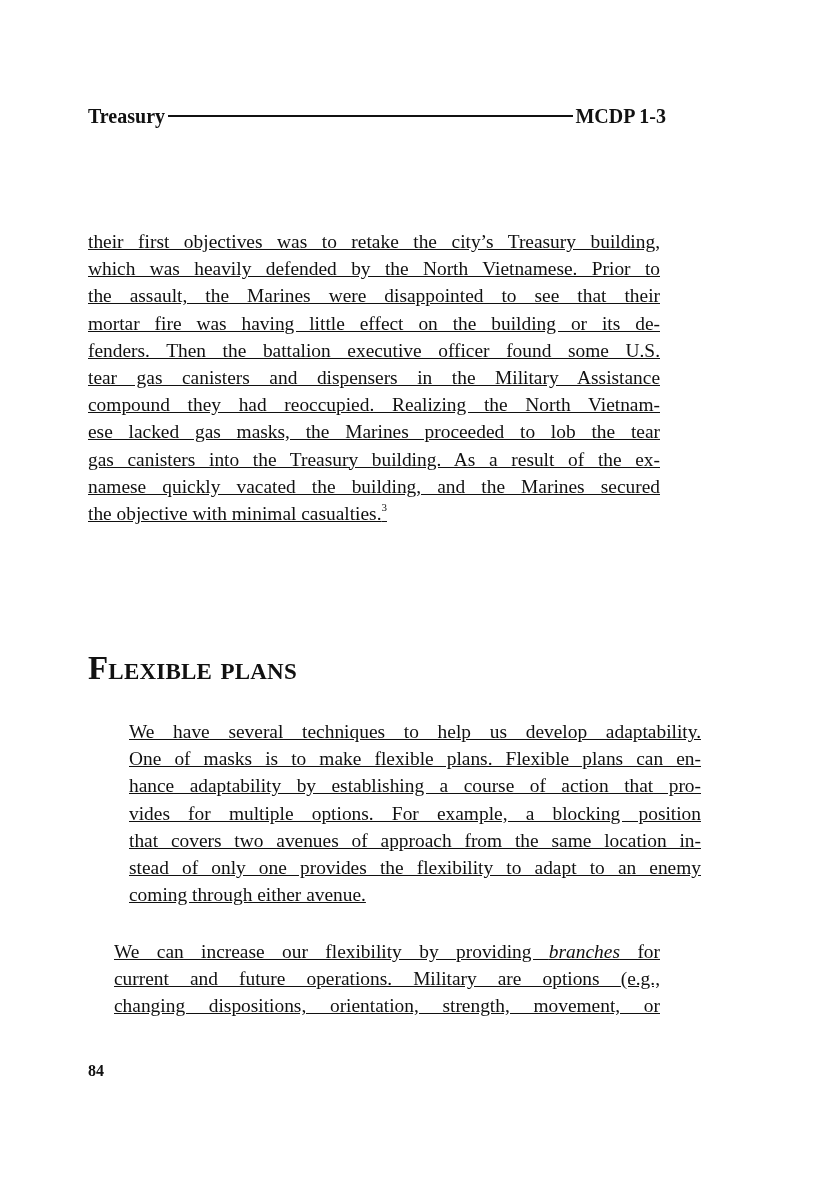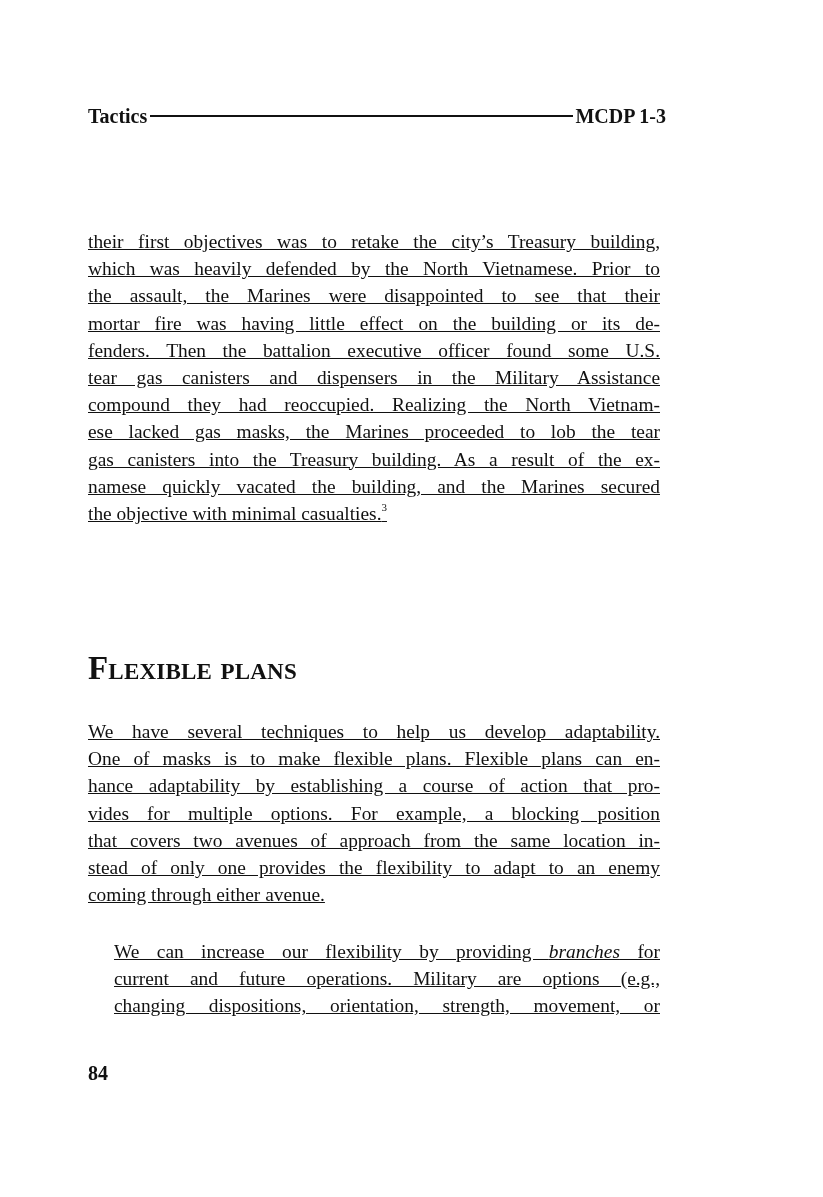--- a/index.html
+++ b/index.html
@@ -38,21 +38,21 @@
       position: absolute;
       left: 88px;
       width: 572px;
       font-size: 19.4px;
       line-height: 27.2px;
       text-align: justify;
       margin: 0;
       text-decoration: underline;
     }
     .para1 { top: 228px; }
-    .para2 { top: 718px; }
+    .para2 { top: 718px; margin-left: 41px; }
     .para3 { top: 938px; text-indent: 26px; }
     sup {
       font-size: 11px;
       line-height: 0;
       position: relative;
       top: -2px;
     }
     .section-heading {
       position: absolute;
       left: 88px;
@@ -61,30 +61,30 @@
       font-weight: bold;
       font-size: 33px;
       font-variant: small-caps;
       letter-spacing: 0.2px;
     }
     .page-number {
       position: absolute;
       left: 88px;
       top: 1062px;
       font-weight: bold;
-      font-size: 20px;
+      font-size: 16px;
     }
     .line { display: block; text-align: justify; text-align-last: justify; }
     .line.last { text-align-last: left; }
   </style>
 </head>
 <body>
 
 <div class="page-header">
-  <span>Tactics</span>
+  <span>Treasury</span>
   <span class="rule"></span>
   <span>MCDP 1-3</span>
 </div>
 
 <p class="body-text para1">
   <span class="line">their first objectives was to retake the city’s Treasury building,</span>
   <span class="line">which was heavily defended by the North Vietnamese. Prior to</span>
   <span class="line">the assault, the Marines were disappointed to see that their</span>
   <span class="line">mortar fire was having little effect on the building or its de-</span>
   <span class="line">fenders. Then the battalion executive officer found some U.S.</span>

